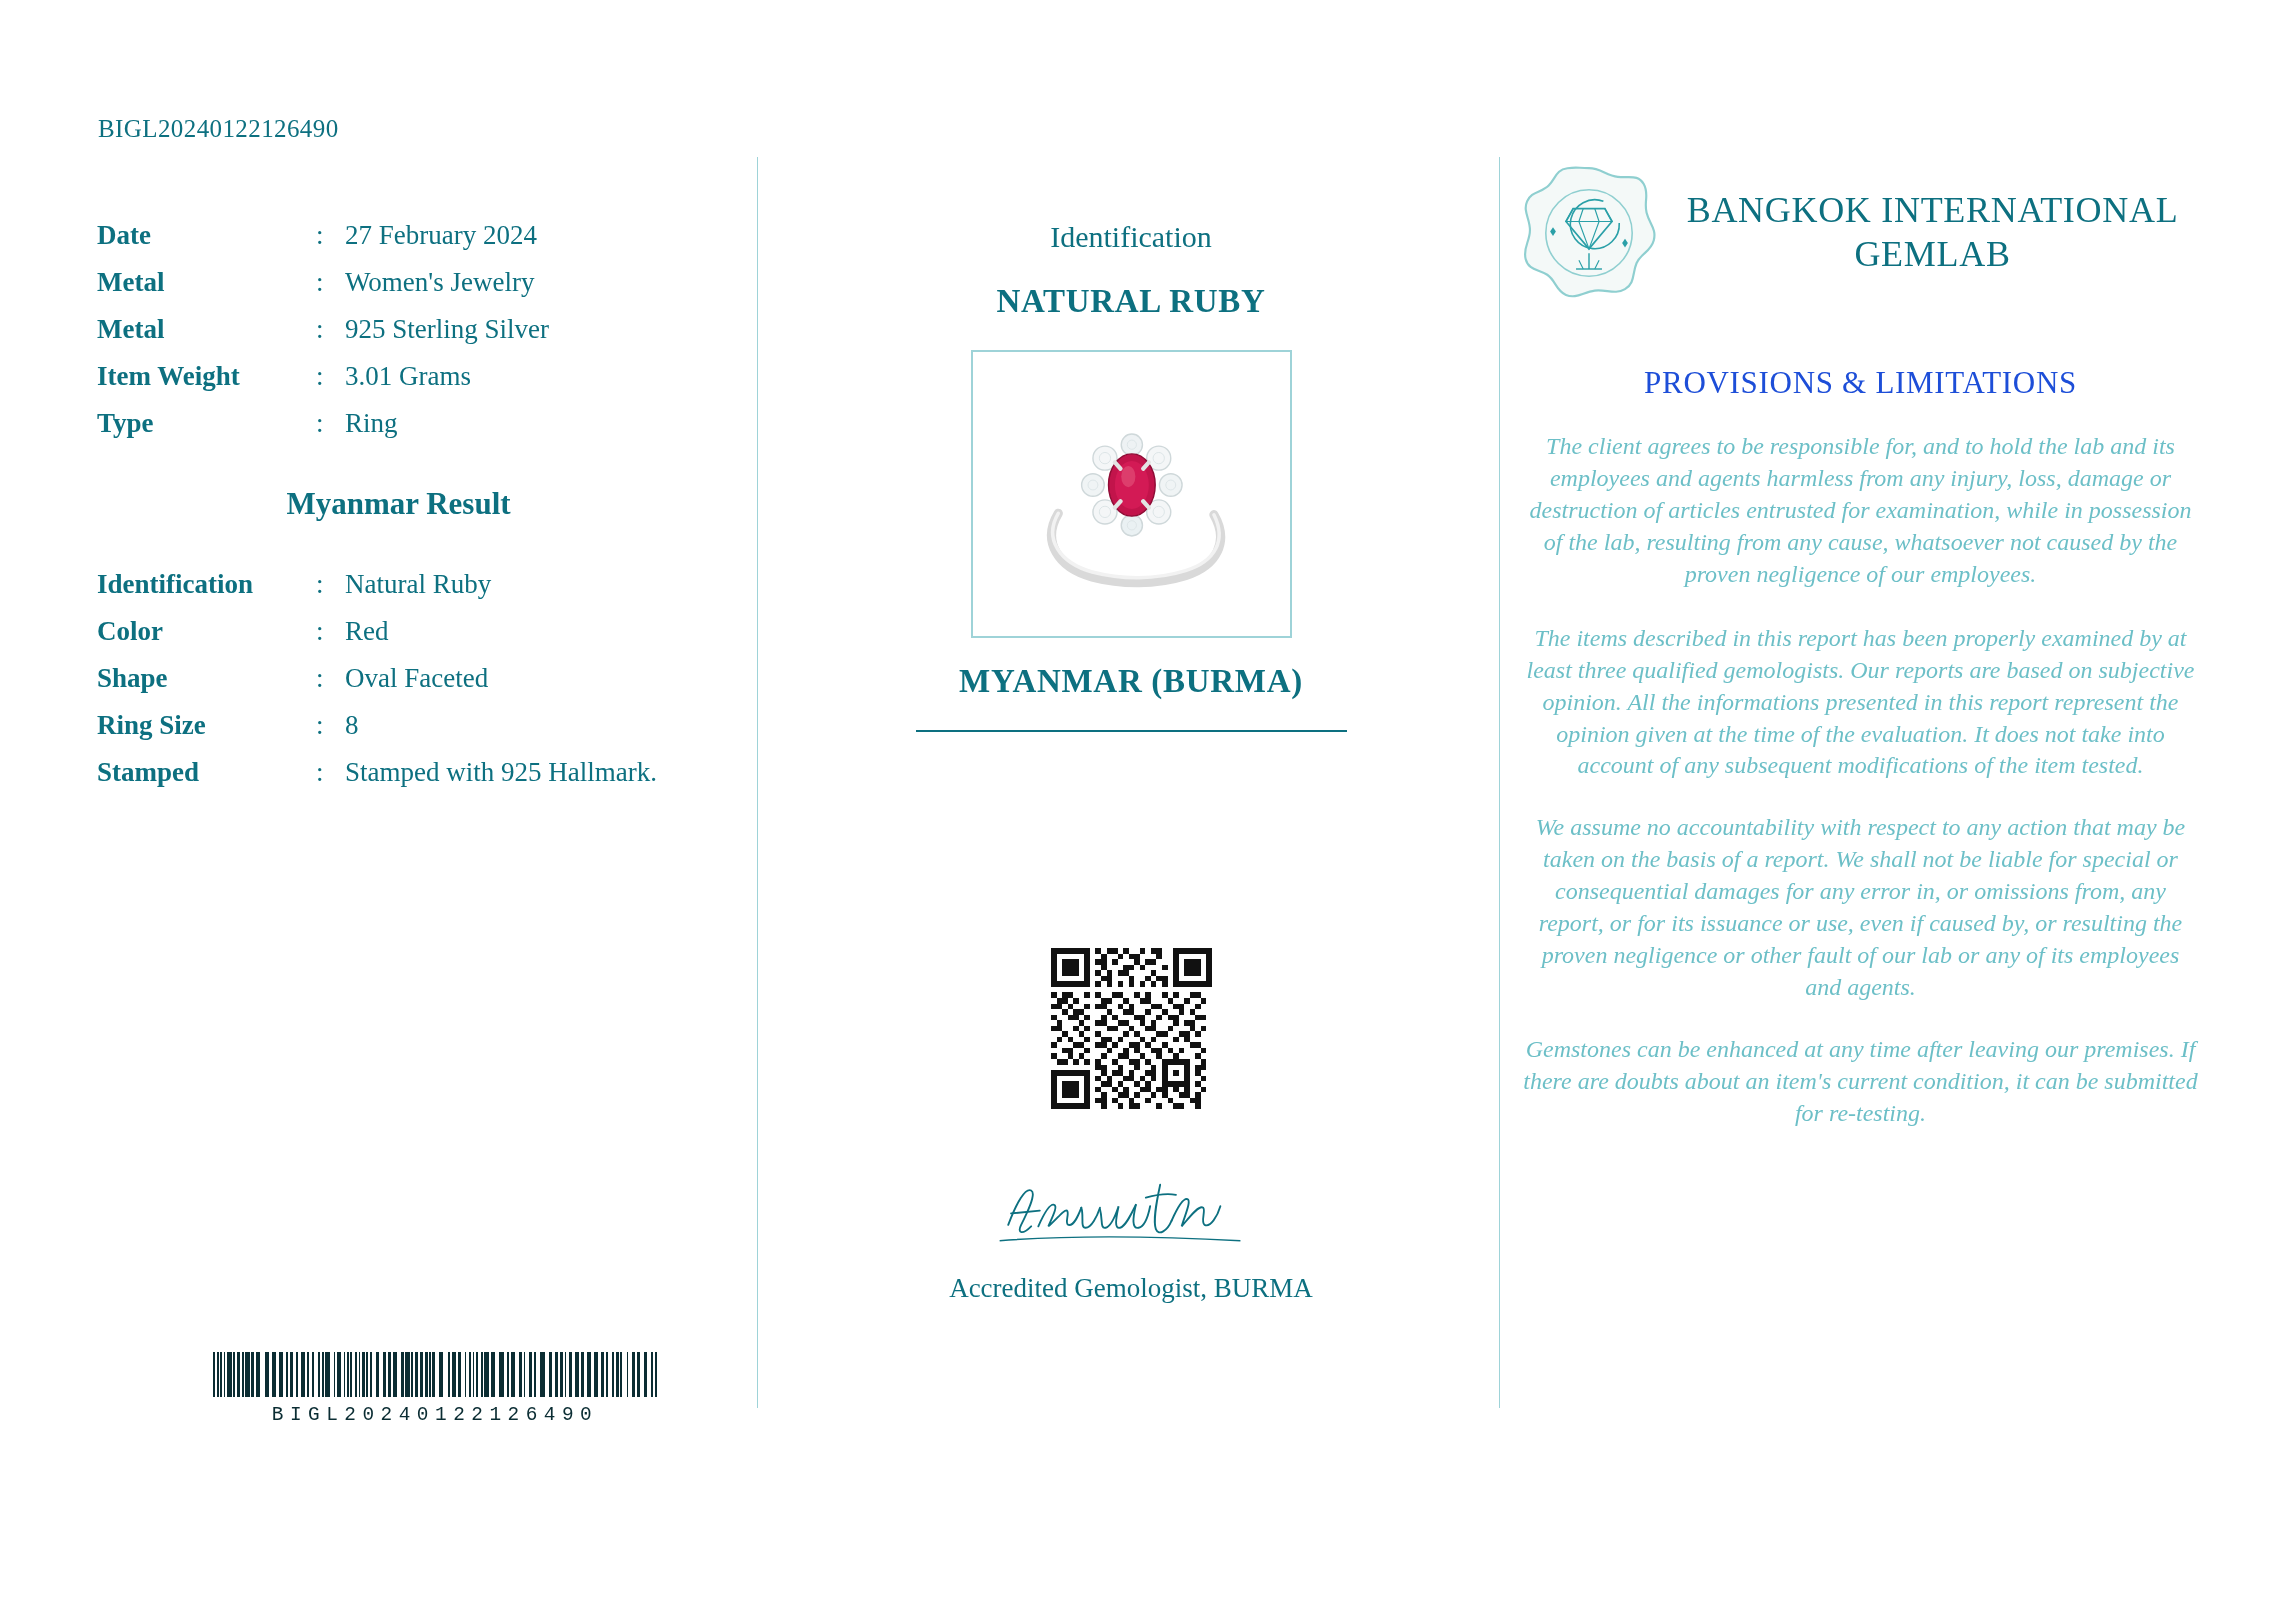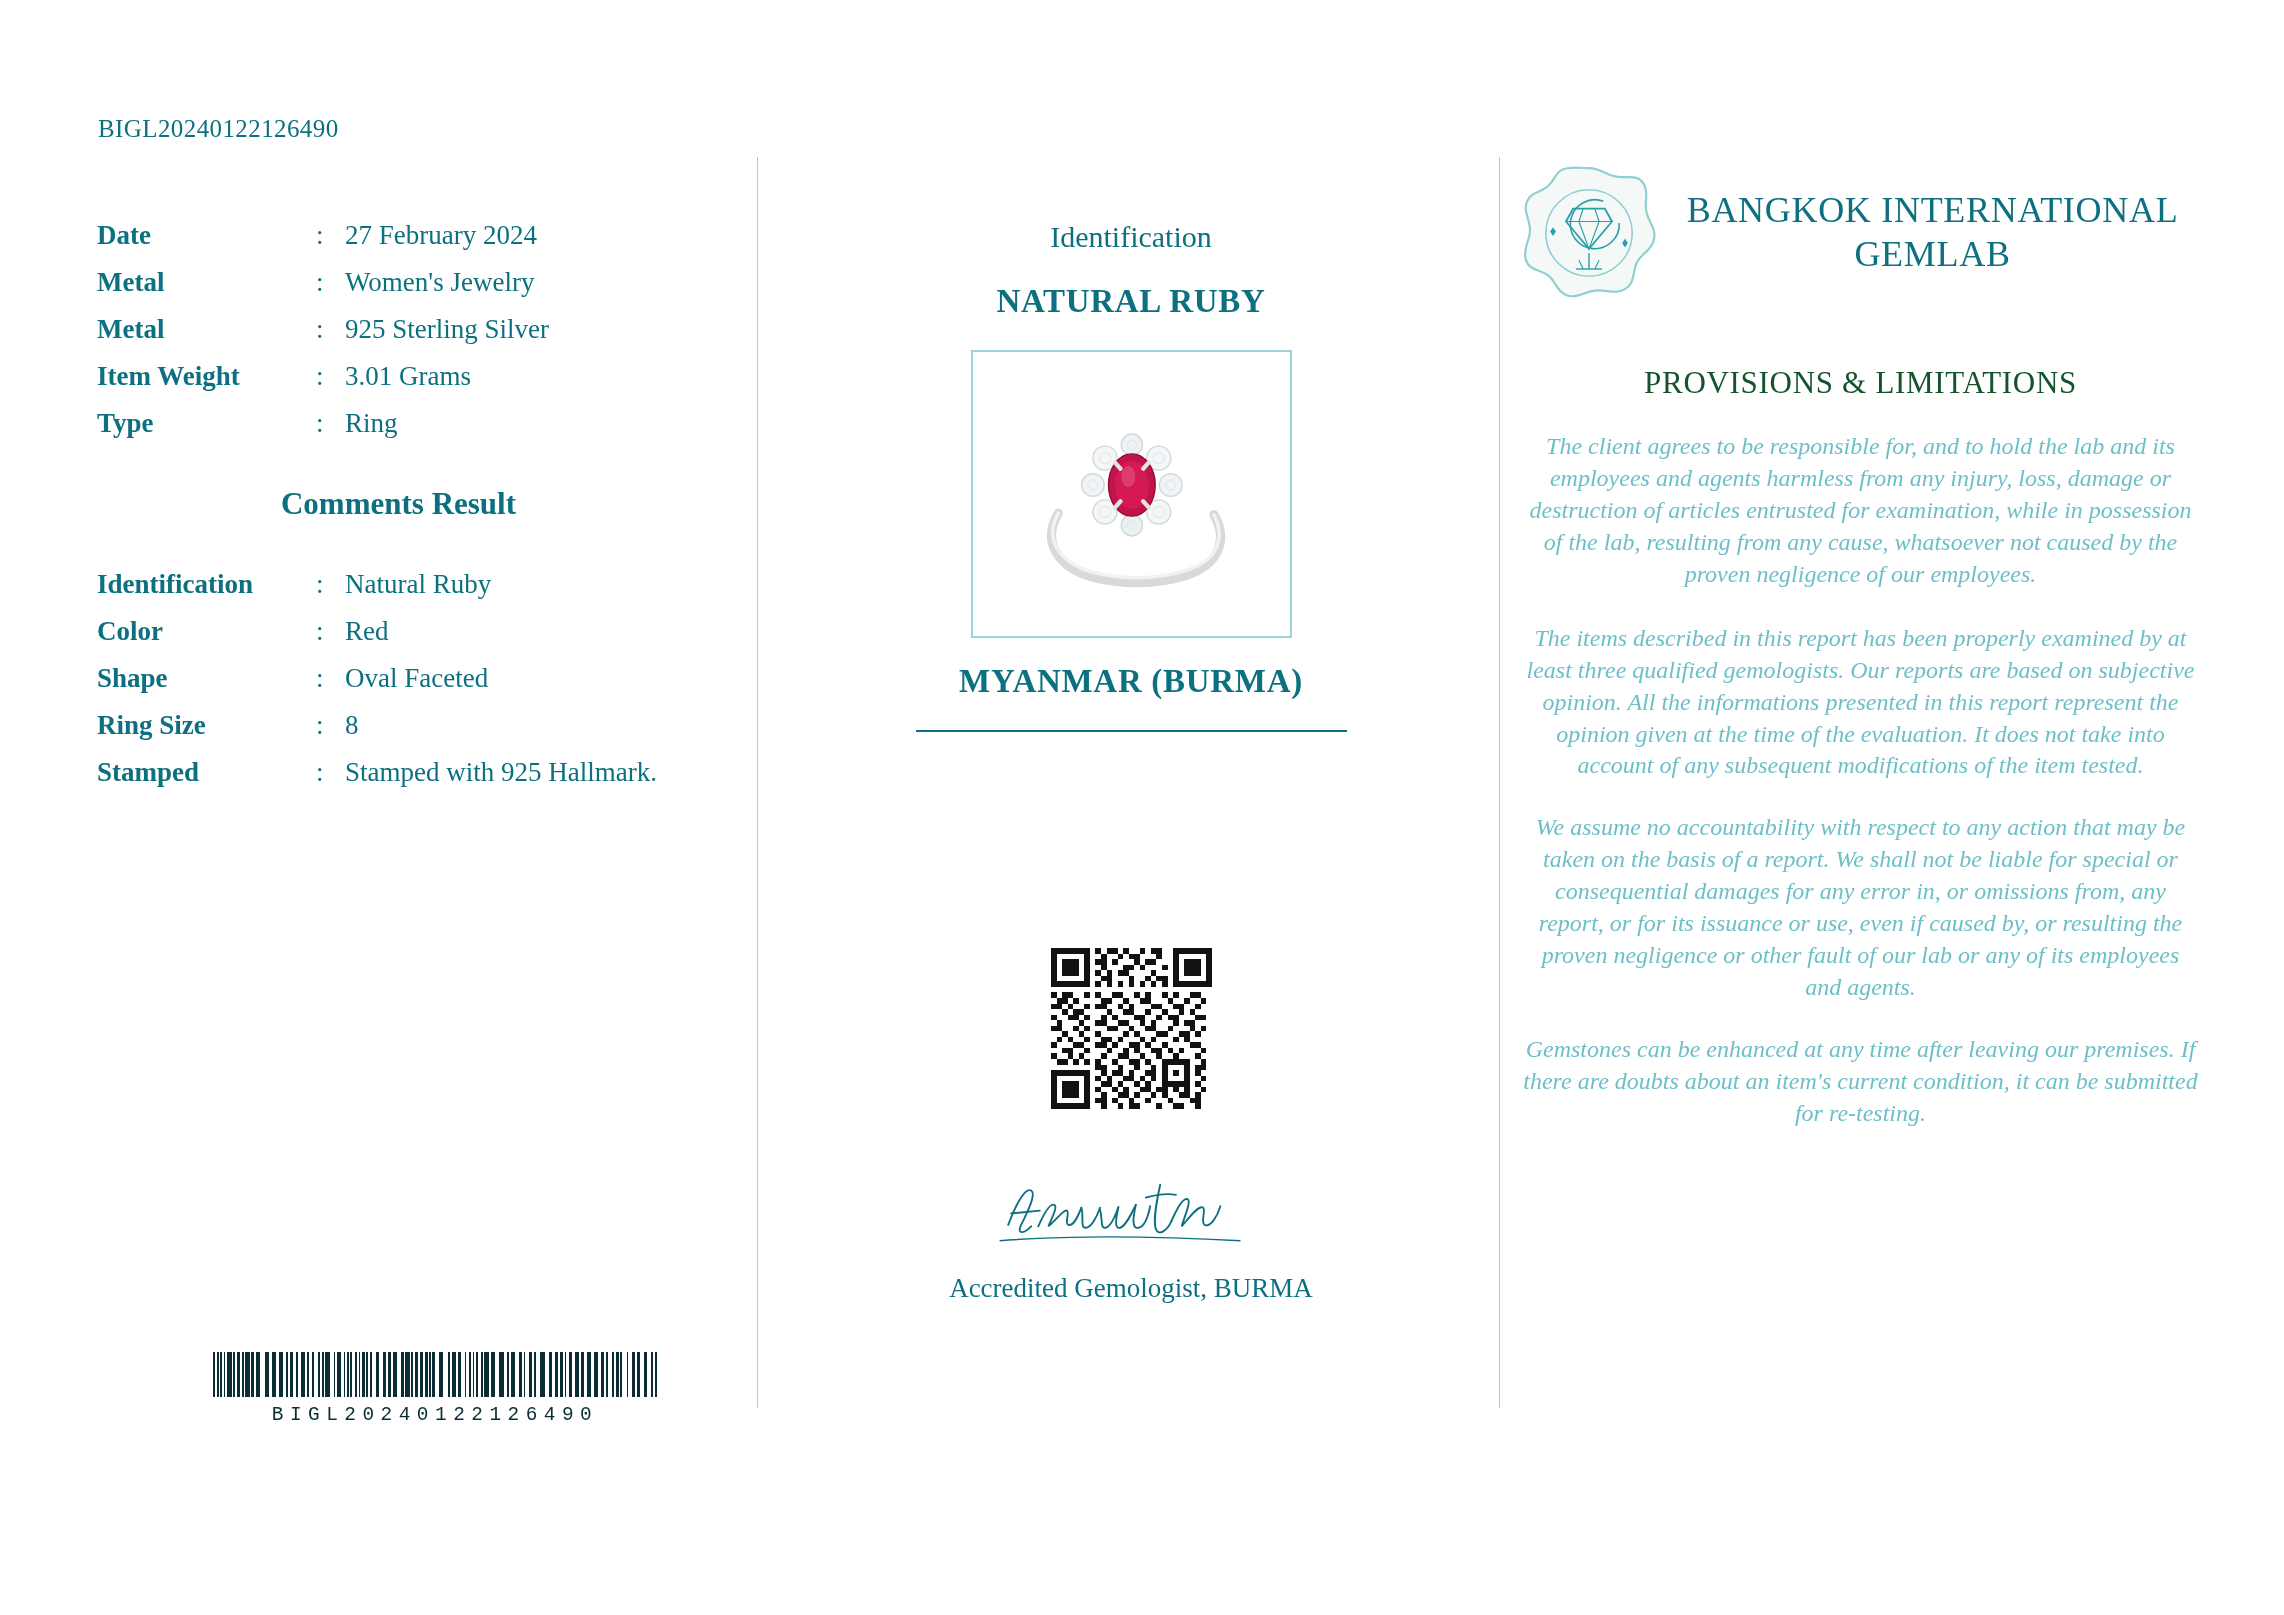--- a/index.html
+++ b/index.html
@@ -192,21 +192,21 @@
     font-size: 36px;
     line-height: 1.22;
     letter-spacing: 0.7px;
     color: #0d7080;
   }
   .prov-title {
     text-align: center;
     font-size: 31px;
     letter-spacing: 0.7px;
     margin-top: 60px;
-    color: #14532d;
+    color: #1d4ed8;
   }
   .prov-para {
     font-family: "Liberation Serif", serif;
     font-style: italic;
     font-size: 24px;
     line-height: 1.33;
     text-align: center;
     color: #6cbfc7;
     margin-top: 30px;
     padding: 0 4.3px;
@@ -248,21 +248,21 @@
           <td class="kv-val">3.01 Grams</td>
         </tr>
         <tr>
           <td class="kv-key">Type</td>
           <td class="kv-colon">:</td>
           <td class="kv-val">Ring</td>
         </tr>
       </tbody>
     </table>
 
-    <div class="analysis-title">Comments Result</div>
+    <div class="analysis-title">Myanmar Result</div>
 
     <table class="kv-table second">
       <tbody>
         <tr>
           <td class="kv-key">Identification</td>
           <td class="kv-colon">:</td>
           <td class="kv-val">Natural Ruby</td>
         </tr>
         <tr>
           <td class="kv-key">Color</td>

